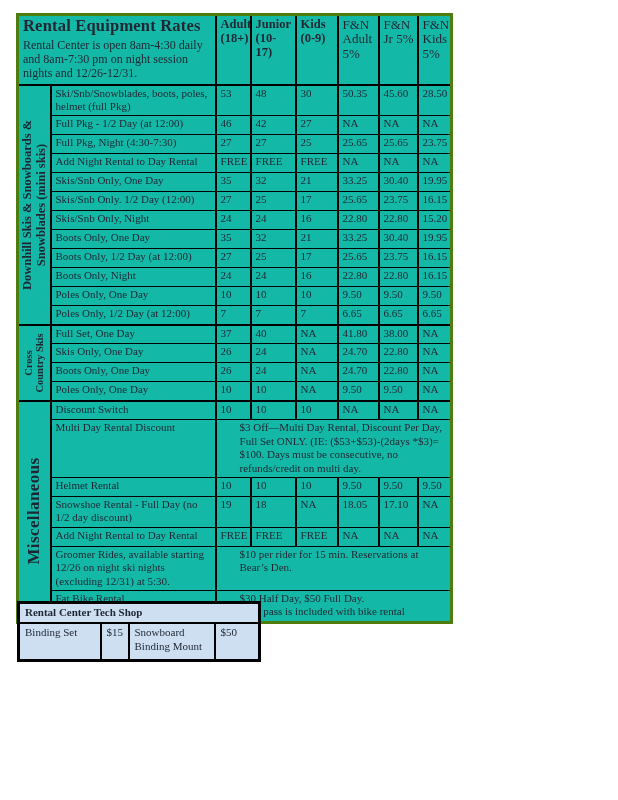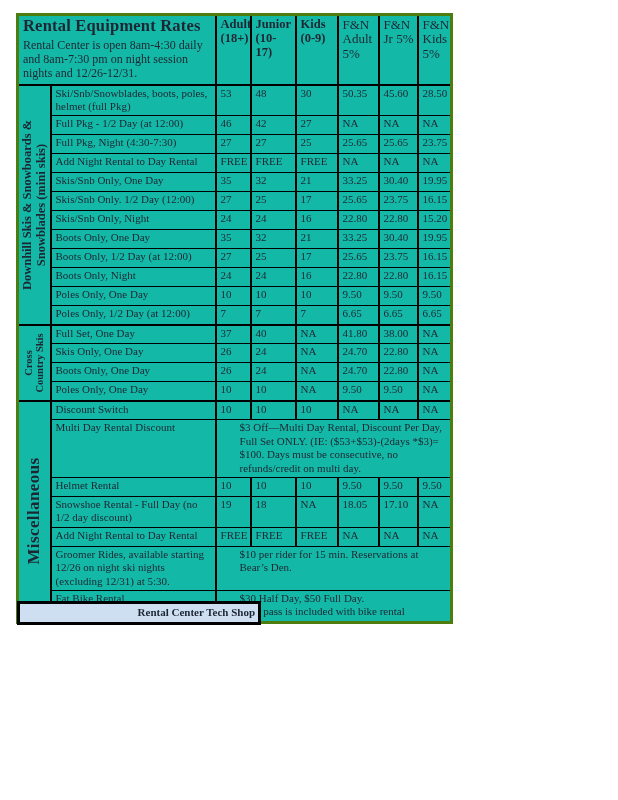--- a/index.html
+++ b/index.html
@@ -68,21 +68,21 @@
     table-layout: fixed;
     background: #cedff2;
     border: 3px solid #000;
   }
   .tech td {
     border: 2px solid #000;
     padding: 2px 3px 2px 5px;
     font-size: 11px;
     line-height: 1.25;
     vertical-align: top;
-    text-align: right;
+    text-align: left;
     overflow: hidden;
   }
   .tech-title { text-align: center; font-weight: bold; font-size: 14.5px; padding: 2px 0 3px 0; }
   .tech tr.r2 td { height: 38px; }
   .tech td.tech-note { height: 46px; }
 </style>
 </head>
 <body>
 
 <div class="page">
@@ -332,16 +332,22 @@
     <colgroup>
       <col style="width:82px">
         <col style="width:28px">
         <col style="width:86px">
         <col style="width:45px">
     </colgroup>
     <tbody>
       <tr>
         <td class="tech-title" colspan="4">Rental Center Tech Shop</td>
       </tr>
+      <tr class="r2">
+        <td>Binding Set</td>
+        <td>$15</td>
+        <td>Snowboard Binding Mount</td>
+        <td>$50</td>
+      </tr>
     </tbody>
   </table>
 
 </div>
 
 </body></html>

